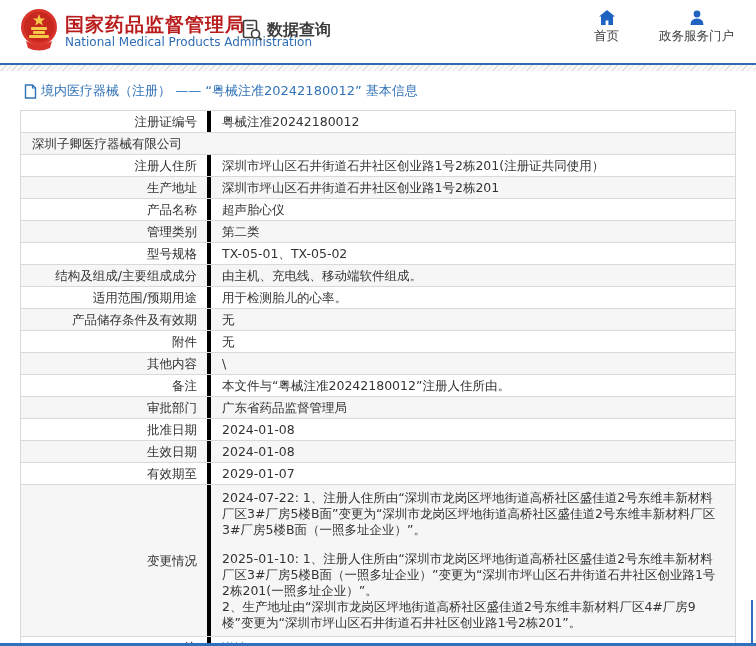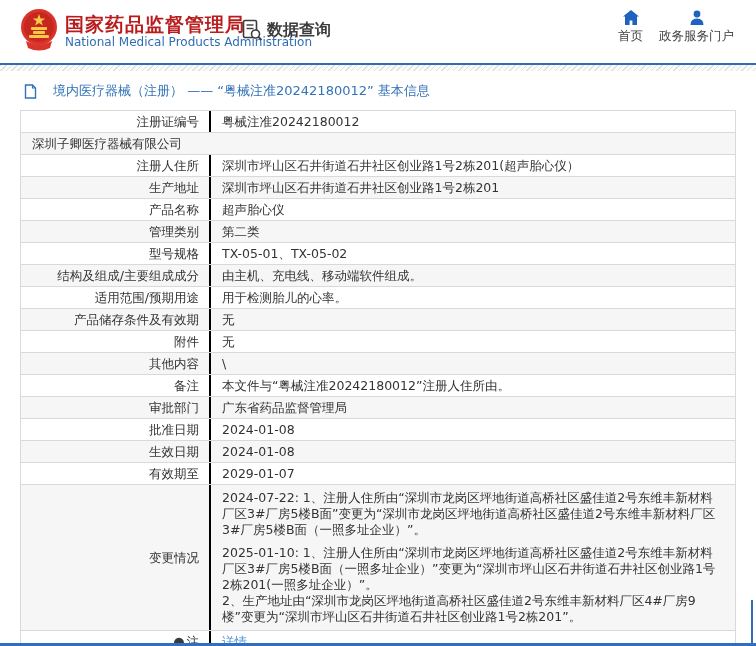--- a/index.html
+++ b/index.html
@@ -10,47 +10,47 @@
   
   .header { position:relative; height:63px; background:#fff; }
   .brand { position:absolute; left:20px; top:8px; display:flex; align-items:center; cursor:pointer; }
   .emblem { width:38px; height:44px; }
   .brand-text { margin-left:7px; }
   .brand-title { font-size:19px; font-weight:bold; color:#b91c1c; letter-spacing:1px; line-height:24px; }
   .brand-sub { font-size:12px; color:#2f6db5; line-height:12px; }
   .query-tab { position:absolute; left:242px; top:19px; display:flex; align-items:center; cursor:pointer; }
   .query-tab svg { width:21px; height:22px; }
   .query-label { font-size:16px; font-weight:600; color:#3c3c3c; margin-left:4px; }
-  .nav { position:absolute; right:22px; top:10px; display:flex; gap:16px; }
+  .nav { position:absolute; right:22px; top:10px; display:flex; gap:40px; }
   .nav-item { display:flex; flex-direction:column; align-items:center; cursor:pointer; }
   .nav-item svg { width:16px; height:15px; margin-bottom:3px; }
   .nav-label { font-size:12.5px; color:#444; }
 
   
   .blue-line { height:2px; background:#2e6cb5; }
   .hatch-band { height:6px; background:#fafafa;
     background-image:repeating-linear-gradient(135deg,#e0e0e0 0 1px,transparent 1px 4px); }
 
   
-  .crumb-bar { margin:0 20px; padding:11px 4px 10px 4px; display:flex; align-items:center;gap:12px; }
+  .crumb-bar { margin:0 20px; padding:11px 4px 10px 4px; display:flex; align-items:center; }
   .crumb-bar svg { width:13px; height:15px; margin-right:4px; flex:none; }
   .crumb-text { font-size:13px; color:#3273b8; }
 
   
   .tbl { margin:0 20px; border:1px solid #d9d9d9; border-bottom:none; }
   .trow { display:flex; border-bottom:1px solid #d9d9d9; min-height:22px; background:#fff; }
   .trow.alt { background:#f6f6f7; }
   .tlabel { width:190px; flex:none; text-align:right; padding:3px 10px 2px 4px;
-            font-size:12.5px; color:#333; border-right:2px solid #000000;
+            font-size:12.5px; color:#333; border-right:4px solid #000000;
             display:flex; justify-content:flex-end; align-items:center; line-height:16px; }
   .tvalue { flex:1; padding:3px 12px 2px 11px; font-size:12.5px; color:#333;
             display:flex; align-items:center; line-height:16px; word-break:break-all; }
   .trow.tall .tvalue { display:block; padding-top:5px; padding-bottom:5px; }
   .trow.tall .tvalue p { line-height:16px; }
-  .trow.tall .tvalue p.gap { margin-top:7px; }
+  .trow.tall .tvalue p.gap { margin-top:13px; }
   .note-dot { display:inline-block; color:#3a3a3a; font-size:13px; margin-right:2px; line-height:12px; }
   a.detail-link { color:#4d8fd9; text-decoration:none; font-size:12.5px; cursor:pointer; }
 
   
   .bottom-line { position:absolute; left:0; bottom:0; width:756px; height:3px; background:#2f6fbe; }
   .right-accent { position:absolute; right:3px; bottom:0; width:2px; height:46px; background:#2f6fbe; }
 </style>
 </head>
 <body>
 
@@ -115,21 +115,21 @@
   <div class="tbl">
       <div class="trow">
         <div class="tlabel">注册证编号</div>
         <div class="tvalue">粤械注准20242180012</div>
       </div>
       <div class="trow alt">
         <div class="tvalue">深圳子卿医疗器械有限公司</div>
       </div>
       <div class="trow">
         <div class="tlabel">注册人住所</div>
-        <div class="tvalue">深圳市坪山区石井街道石井社区创业路1号2栋201(超声胎心仪）</div>
+        <div class="tvalue">深圳市坪山区石井街道石井社区创业路1号2栋201(注册证共同使用）</div>
       </div>
       <div class="trow alt">
         <div class="tlabel">生产地址</div>
         <div class="tvalue">深圳市坪山区石井街道石井社区创业路1号2栋201</div>
       </div>
       <div class="trow">
         <div class="tlabel">产品名称</div>
         <div class="tvalue">超声胎心仪</div>
       </div>
       <div class="trow alt">

